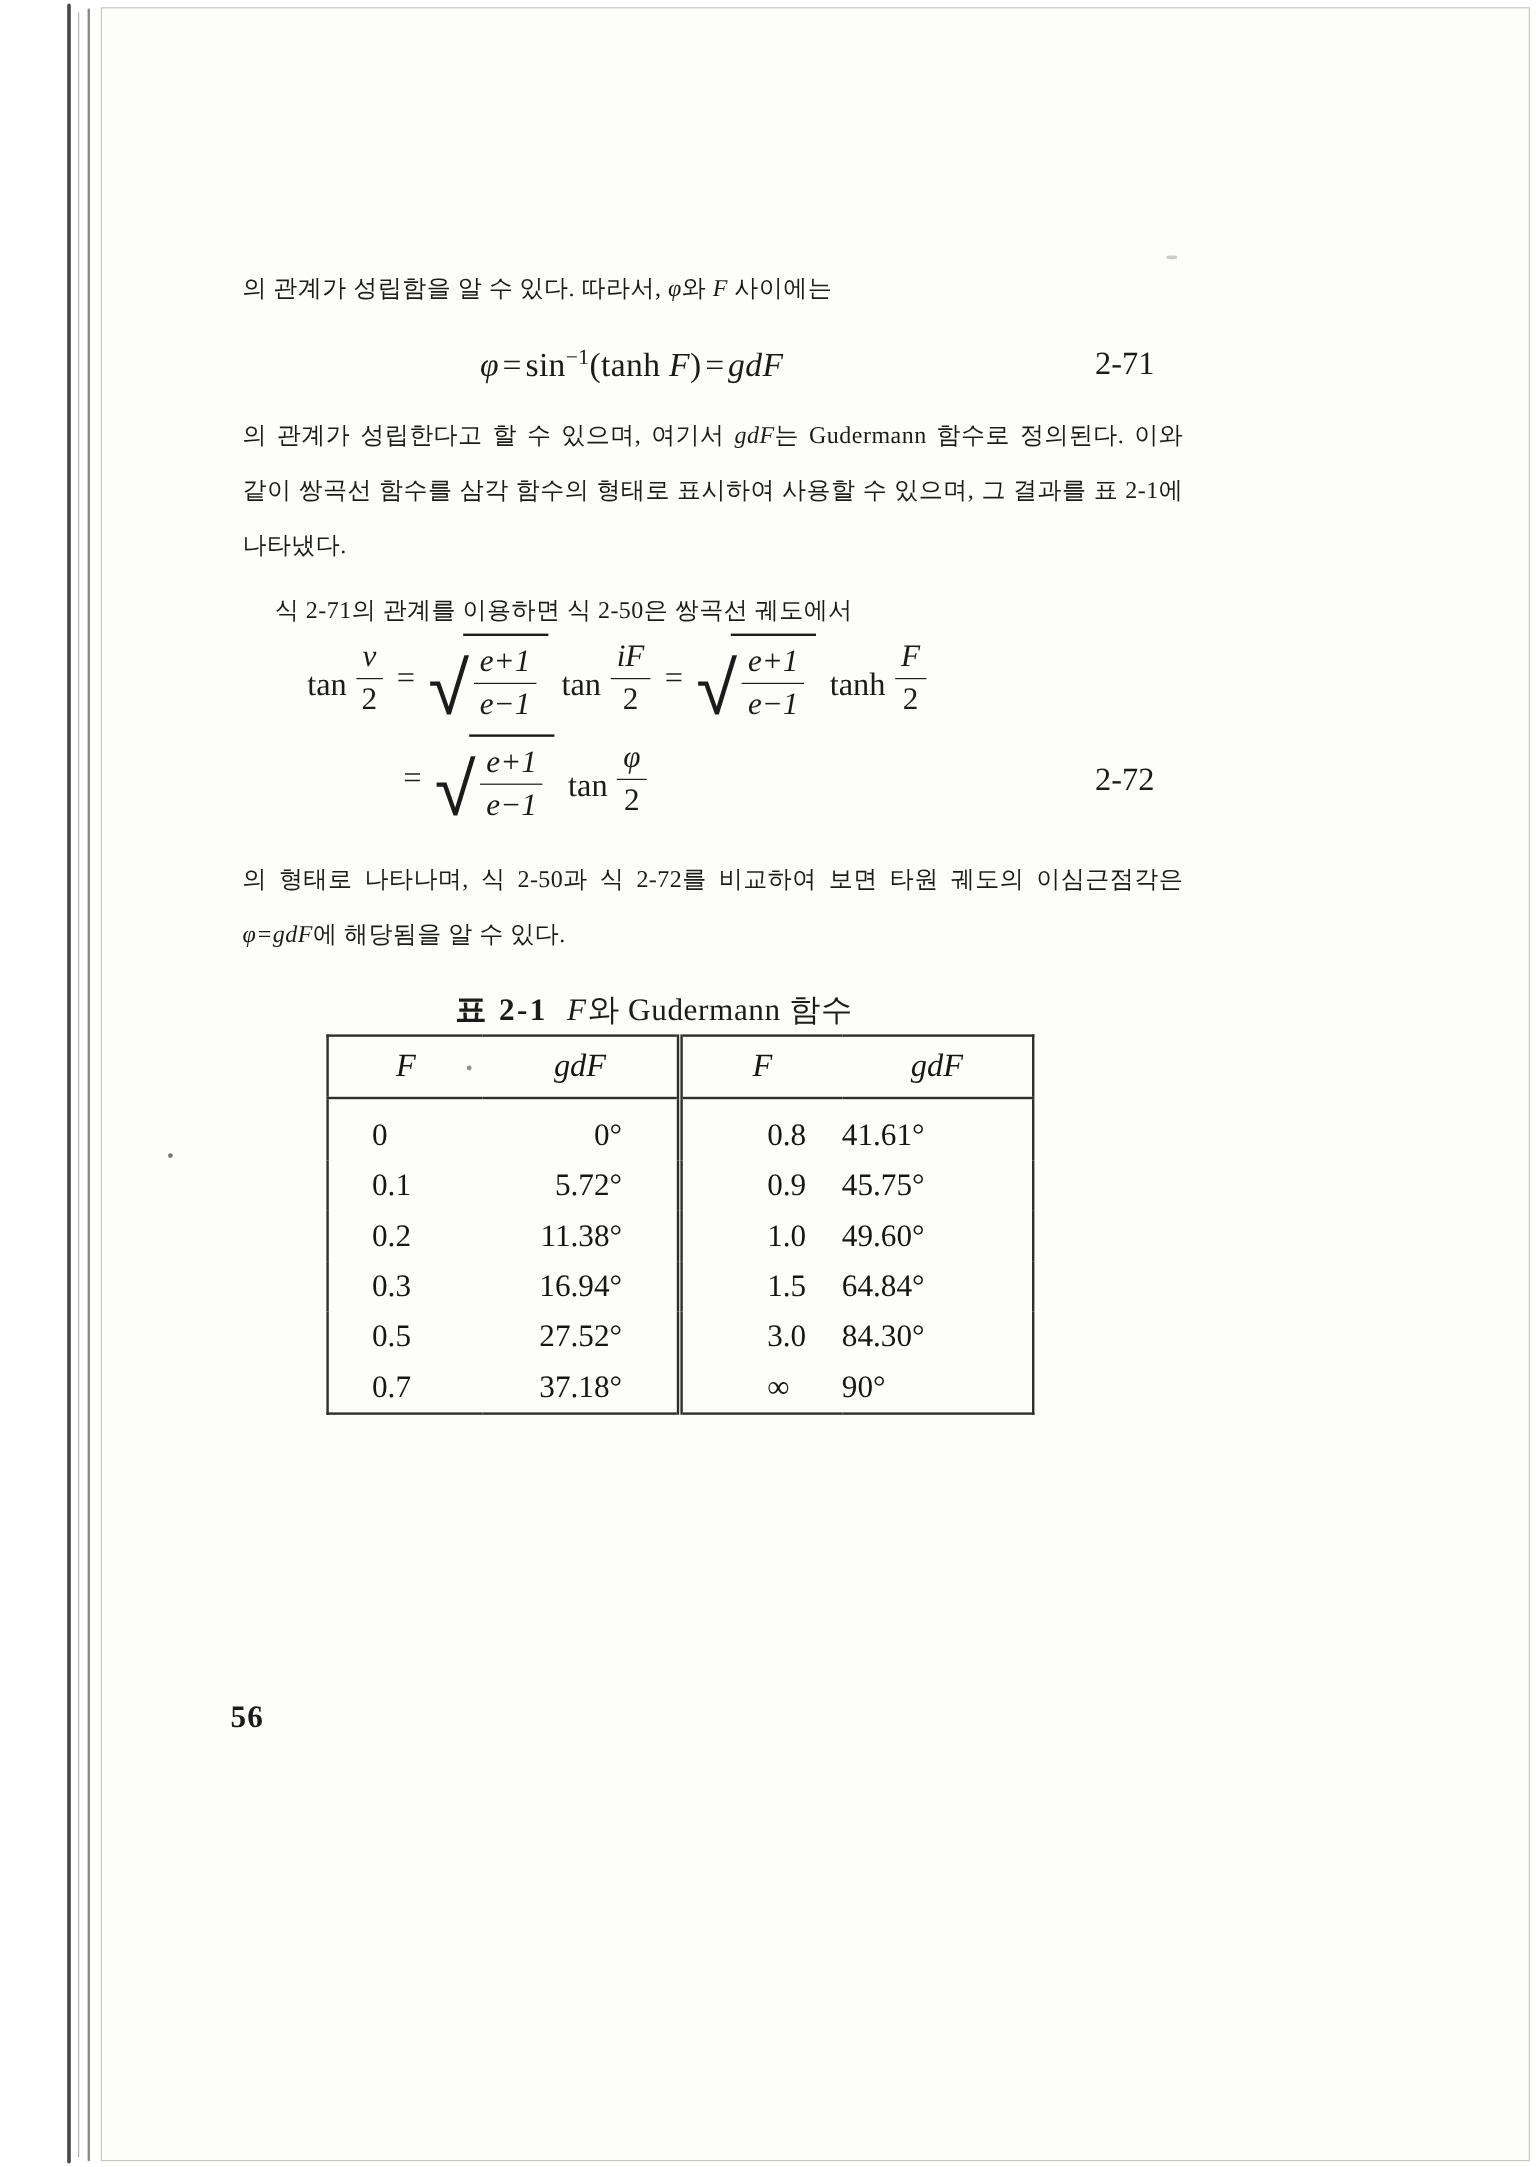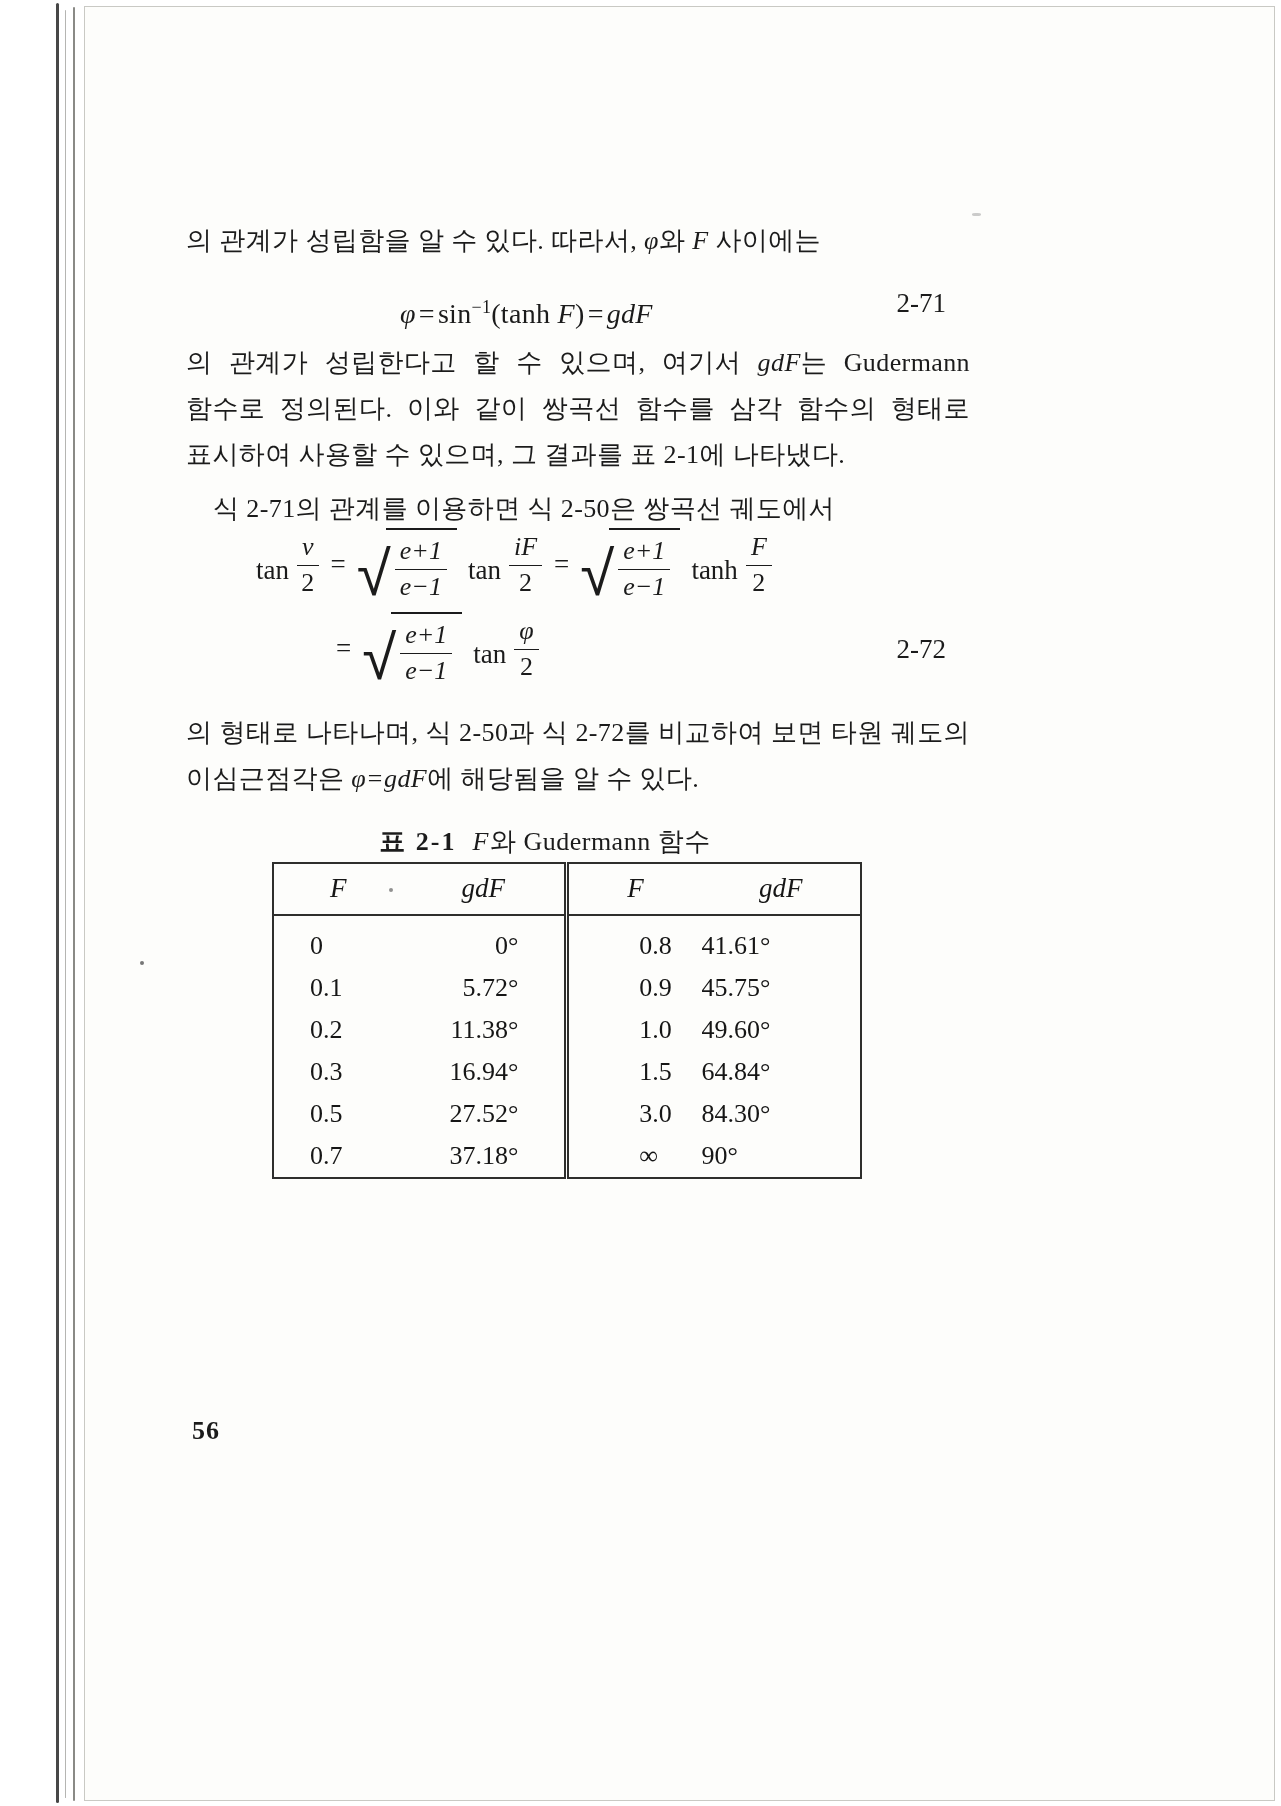--- a/index.html
+++ b/index.html
@@ -22,38 +22,38 @@
     background:#fdfdfb; border:1px solid #c9c9c4;
   }
   .speck { position:absolute; background:#4a4a4a; border-radius:50%; }
   .speck-1 { left:140px; top:961px; width:4px; height:4px; opacity:.75; }
   .speck-2 { left:972px; top:213px; width:9px; height:3px; opacity:.28; border-radius:40%; }
   .speck-3 { left:389px; top:888px; width:4px; height:4px; opacity:.6; }
 
   .content { position:absolute; left:0; top:0; width:1281px; height:1806px; }
 
   .para {
-    position:absolute; left:186px; width:784px;
-    font-size:26px; line-height:46px;
+    position:absolute; left:202px; width:784px;
+    font-size:20px; line-height:46px;
     letter-spacing:0.4px; word-break:keep-all; text-align:justify;
   }
   .p1 { top:218px; text-align:left; }
   .p2 { top:340px; height:142px; overflow:hidden; }
   .p3 { top:486px; text-indent:27px; text-align:left; }
   .p4 { top:710px; height:100px; overflow:hidden; }
 
   .var { font-style:italic; }
   .fn  { font-style:normal; }
 
   .eq-row { position:absolute; left:186px; width:784px; }
-  .eq71-row { top:278px; height:52px; display:flex; align-items:flex-end; }
+  .eq71-row { top:278px; height:52px; display:flex; align-items:center; }
   .eq71 { margin-left:214px; font-size:28px; letter-spacing:0.3px; }
   .eq71 .op { padding:0 3px; }
   .eq71 sup { font-size:18px; }
-  .eq-number { position:absolute; right:24px; font-size:27px; font-style:normal;margin-left:45px; }
+  .eq-number { position:absolute; right:8px; font-size:27px; font-style:normal;margin-left:45px; }
   .eq71-row .eq-number { top:10px; }
 
   .eq72-block { top:528px; height:195px; }
   .eq-line { display:flex; align-items:center; font-size:27px; }
   .eq-line.l1 { margin-left:70px; }
   .eq-line.l2 { margin-left:150px; margin-top:10px; }
   .eq-line .fn { margin:12px 5px 0 9px; }
   .eq-line .fn.first { margin-left:0; }
   .eq-line .op { margin:0 9px; }
   .eq72-block .eq-number { top:106px; }

